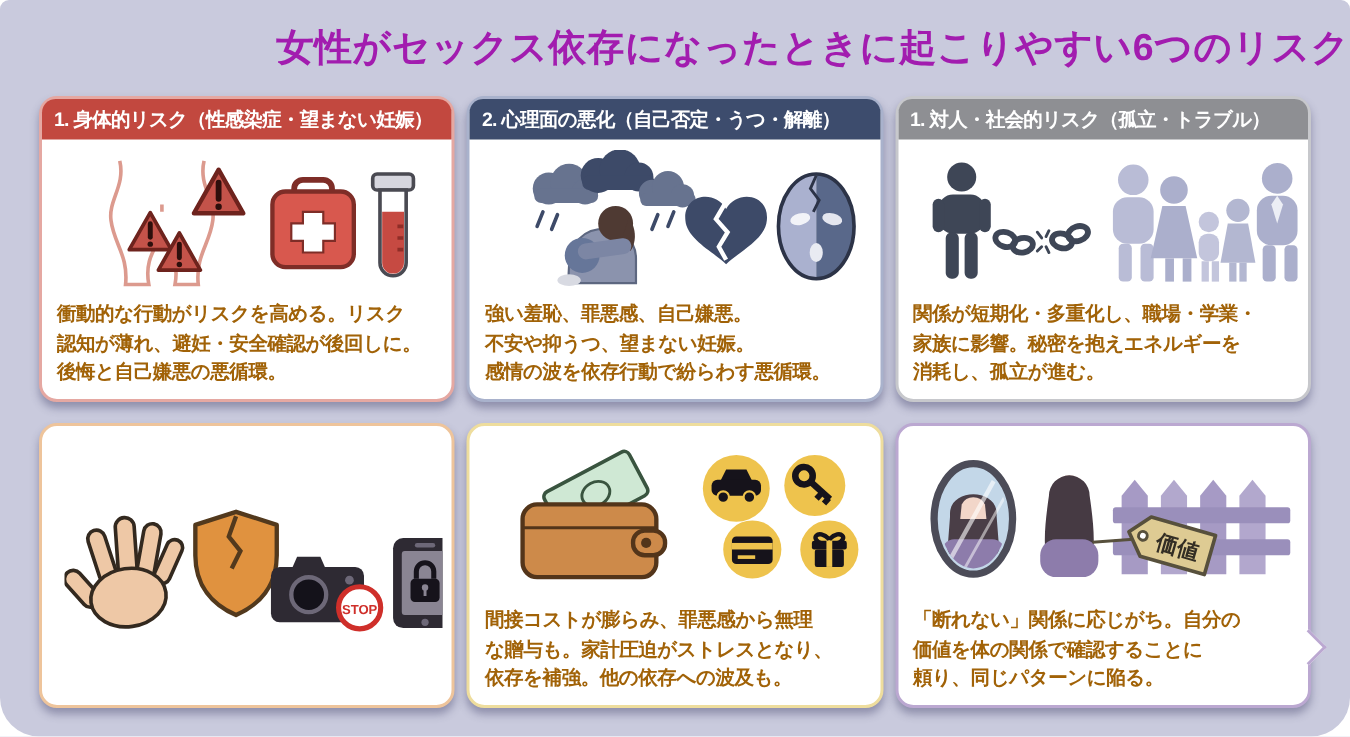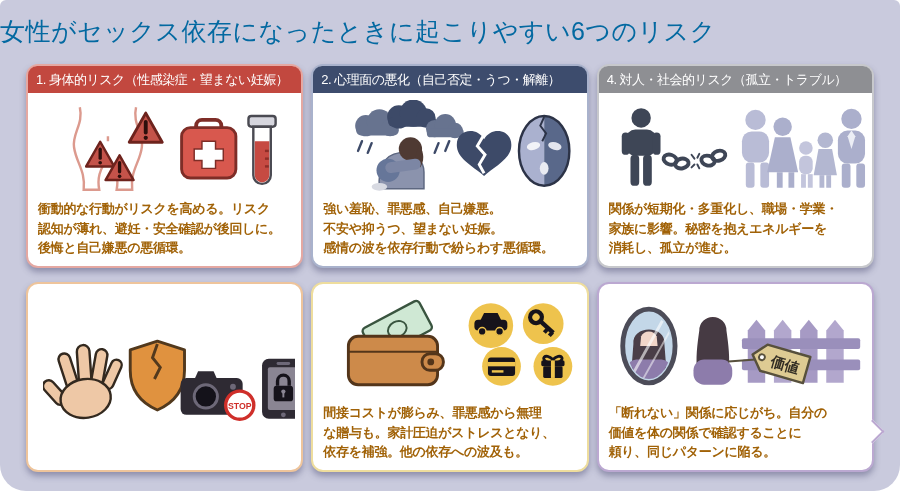--- a/index.html
+++ b/index.html
@@ -3,37 +3,37 @@
 <meta charset="utf-8">
 <style>
   html,body{margin:0;padding:0;background:#ffffff;}
   .canvas{
     position:relative;width:900px;height:491px;
     background:#c9cadd;border-radius:6px 6px 26px 26px;
     font-family:"Liberation Sans","DejaVu Sans",sans-serif;
     overflow:hidden;
   }
   .title{
-    text-align:left;padding-top:15px;font-size:25px;font-weight:400;
-    color:#0369a1;letter-spacing:0.5px;
+    text-align:right;padding-top:15px;font-size:25px;font-weight:700;
+    color:#a21caf;letter-spacing:0.5px;
   }
   .grid{
     position:absolute;top:64px;left:26px;right:26px;
     display:grid;grid-template-columns:repeat(3,1fr);
     grid-template-rows:204px 190px;gap:14px 8px;
   }
   .card{
     position:relative;display:flex;flex-direction:column;
     background:#ffffff;border:2px solid var(--tint,#ccc);
     border-radius:12px;box-shadow:0 4px 6px rgba(70,70,110,0.45);
     overflow:visible;
   }
   .card-header{
     background:var(--accent);color:var(--hdr,#fff);
-    font-weight:normal;font-size:13px;letter-spacing:-0.5px;
+    font-weight:bold;font-size:13px;letter-spacing:-0.5px;
     padding:5px 8px 4px;border-radius:9px 9px 0 0;white-space:nowrap;
   }
   .card-art{
     flex:1;display:flex;align-items:center;justify-content:flex-end;
     padding:3px 6px 0;min-height:0;
   }
   .card-art svg{width:252px;height:100%;max-height:96px;}
   .card-text{
     font-size:13px;font-weight:bold;color:#a16207;line-height:1.48;
     padding:0 10px 9px;white-space:pre-line;letter-spacing:-0.3px;
@@ -147,21 +147,21 @@
             <ellipse cx="222" cy="66" rx="4.5" ry="6.5" fill="#e9ebf2"></ellipse>
           </g>
         </svg>
       </div>
       <div class="card-text">強い羞恥、罪悪感、自己嫌悪。
 不安や抑うつ、望まない妊娠。
 感情の波を依存行動で紛らわす悪循環。</div>
     </div>
 
     <div class="card" style="--accent: #8e8f93; --tint: #c7c8cc; --hdr: #ffffff;">
-      <div class="card-header">4. 対人・社会的リスク（孤立・トラブル）</div>
+      <div class="card-header">1. 対人・社会的リスク（孤立・トラブル）</div>
       <div class="card-art">
         <svg viewBox="0 0 260 90">
           <g fill="#3e4656">
             <circle cx="28" cy="14" r="10"></circle>
             <rect x="12" y="26" width="32" height="27" rx="10"></rect>
             <rect x="8" y="29" width="8" height="23" rx="4"></rect>
             <rect x="40" y="29" width="8" height="23" rx="4"></rect>
             <rect x="17" y="52" width="9" height="32" rx="4"></rect>
             <rect x="30" y="52" width="9" height="32" rx="4"></rect>
           </g>

